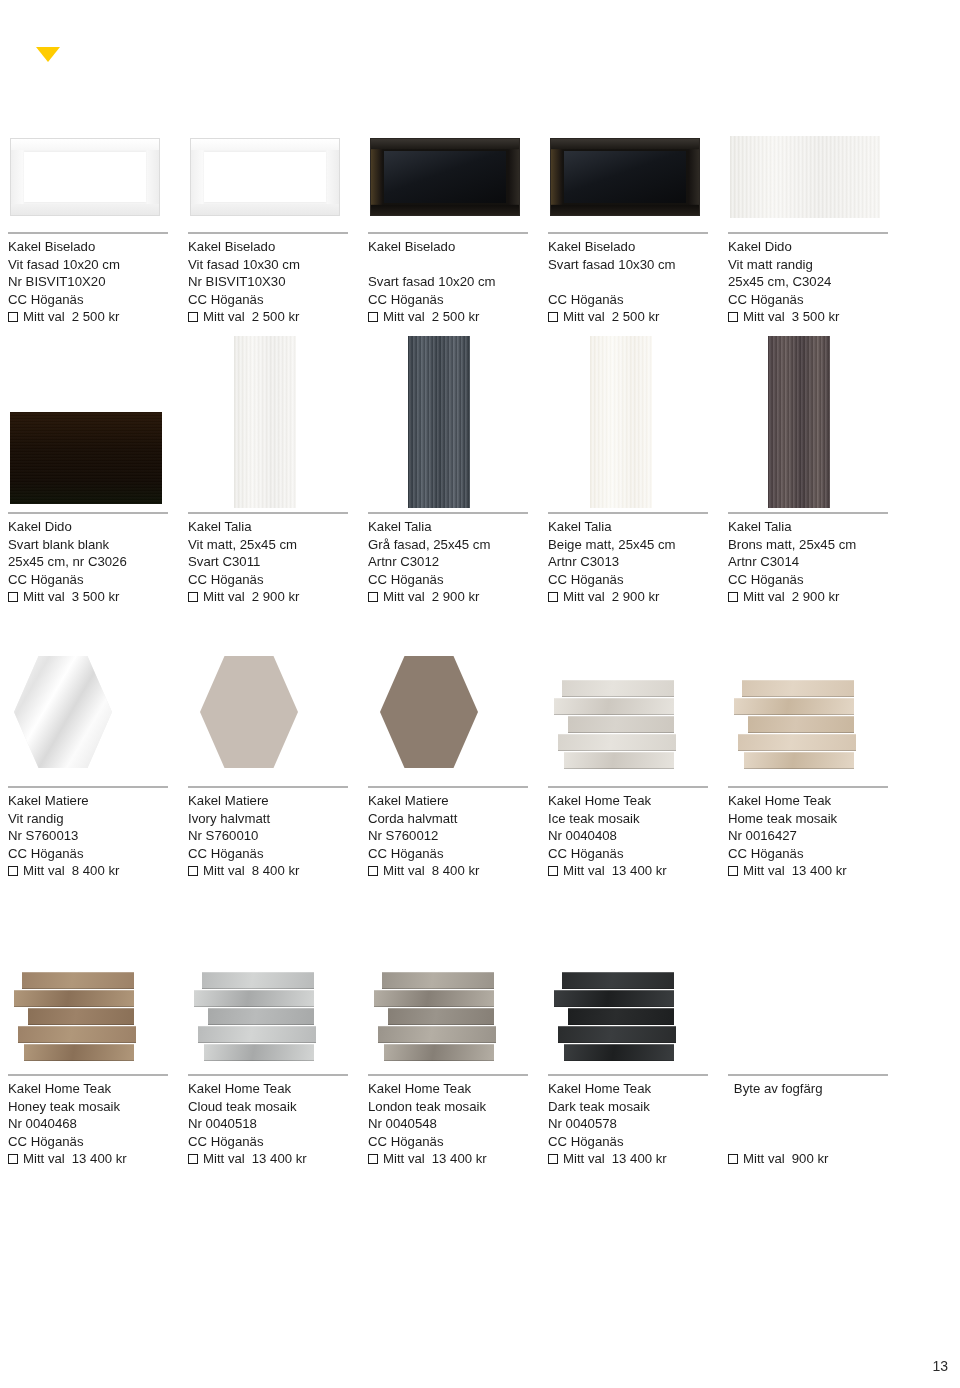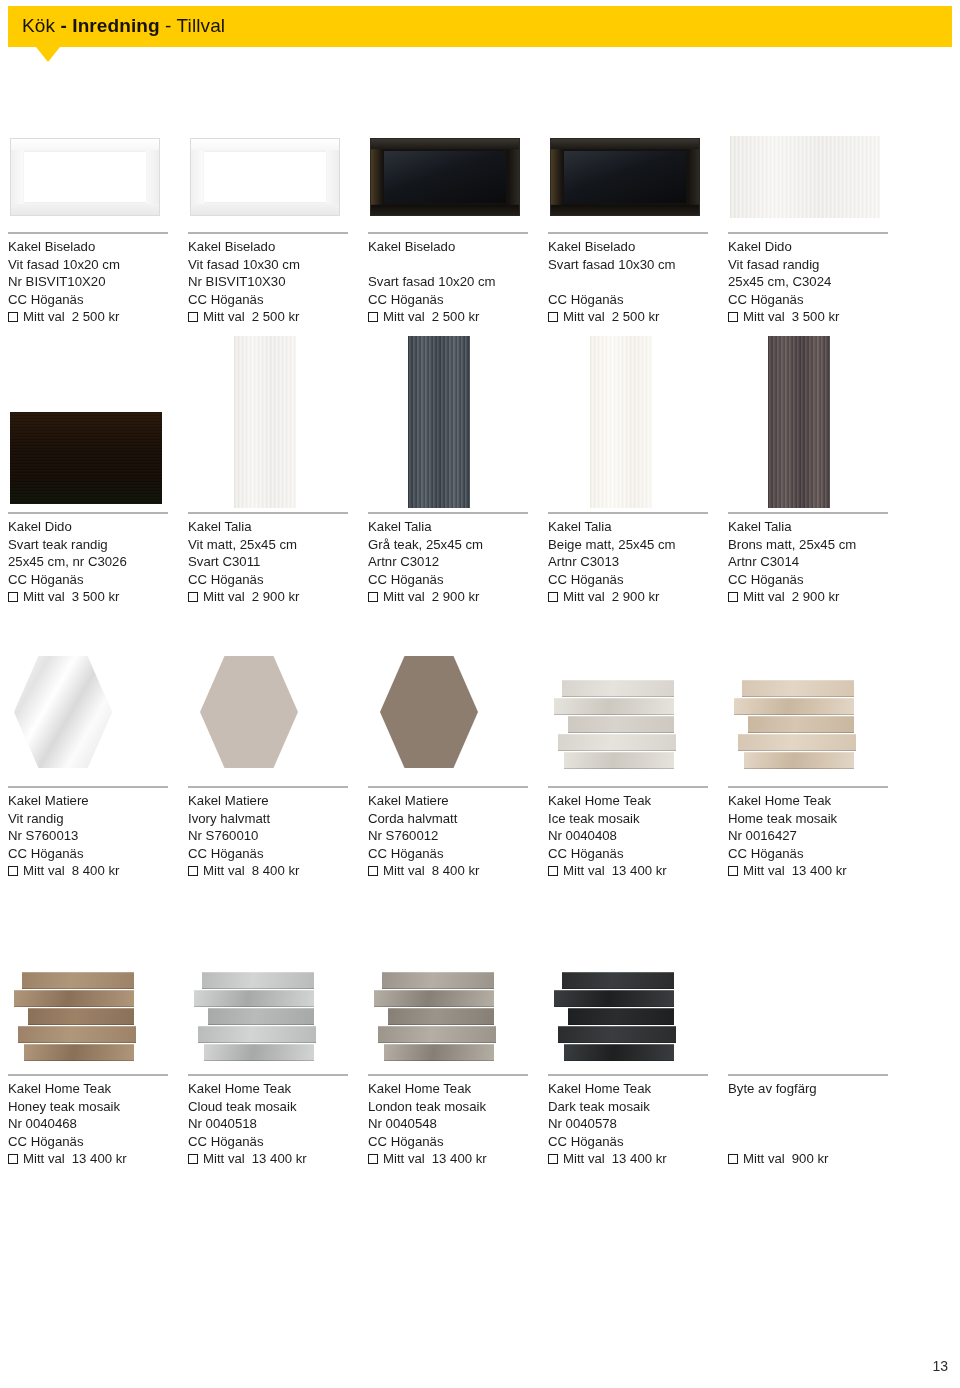--- a/index.html
+++ b/index.html
@@ -163,29 +163,20 @@
     position: absolute; right: 12px; bottom: 14px;
     font-size: 14px; color: #2b2b2b;
   }
 </style>
 </head>
 <body>
 
 <div class="page">
 
   <div class="banner-wrap">
-    <div class="banner">
-      <div class="banner-title">
-        <span>Kök</span>
-        <span class="sep">-</span>
-        <span class="b">Inredning</span>
-        <span>-</span>
-        <span>Tillval</span>
-      </div>
-    </div>
     <div class="banner-notch"></div>
   </div>
 
   <div class="grid" id="grid">
       <div class="row" style="top:120px;height:238px;">
         <div class="cell" style="left:8px;height:228px;">
           <div class="img-area" style="height:108px;">
             <div class="tile bev-white" style="left:2px;top:18px;width:150px;height:78px;">
             <div class="inner"></div>
               <div class="bevel"></div>
@@ -264,40 +255,40 @@
             </span>
           </div>
         </div>
         <div class="cell" style="left:728px;height:228px;">
           <div class="img-area" style="height:108px;">
             <div class="tile striae white" style="left:2px;top:16px;width:150px;height:82px;"></div>
           </div>
           <div class="rule" style="top:112px;"></div>
           <div class="info" style="top:118px;">
             <span class="ln">Kakel Dido</span>
-            <span class="ln">Vit fasad randig</span>
+            <span class="ln">Vit matt randig</span>
             <span class="ln">25x45 cm, C3024</span>
             <span class="ln">CC Höganäs</span>
             <span class="price-line">
               <span class="chk"></span>
               <span class="lbl">Mitt val</span>
               <span>3 500 kr</span>
             </span>
           </div>
         </div>
       </div>
       <div class="row" style="top:336px;height:302px;">
         <div class="cell" style="left:8px;height:292px;">
           <div class="img-area" style="height:172px;">
             <div class="tile striae darkwide" style="left:2px;top:76px;width:152px;height:92px;"></div>
           </div>
           <div class="rule" style="top:176px;"></div>
           <div class="info" style="top:182px;">
             <span class="ln">Kakel Dido</span>
-            <span class="ln">Svart teak randig</span>
+            <span class="ln">Svart blank blank</span>
             <span class="ln">25x45 cm, nr C3026</span>
             <span class="ln">CC Höganäs</span>
             <span class="price-line">
               <span class="chk"></span>
               <span class="lbl">Mitt val</span>
               <span>3 500 kr</span>
             </span>
           </div>
         </div>
         <div class="cell" style="left:188px;height:292px;">
@@ -317,21 +308,21 @@
             </span>
           </div>
         </div>
         <div class="cell" style="left:368px;height:292px;">
           <div class="img-area" style="height:172px;">
             <div class="tile striae slate" style="left:40px;top:0px;width:62px;height:172px;"></div>
           </div>
           <div class="rule" style="top:176px;"></div>
           <div class="info" style="top:182px;">
             <span class="ln">Kakel Talia</span>
-            <span class="ln">Grå teak, 25x45 cm</span>
+            <span class="ln">Grå fasad, 25x45 cm</span>
             <span class="ln">Artnr C3012</span>
             <span class="ln">CC Höganäs</span>
             <span class="price-line">
               <span class="chk"></span>
               <span class="lbl">Mitt val</span>
               <span>2 900 kr</span>
             </span>
           </div>
         </div>
         <div class="cell" style="left:548px;height:292px;">
@@ -617,21 +608,21 @@
             <span class="price-line">
               <span class="chk"></span>
               <span class="lbl">Mitt val</span>
               <span>13 400 kr</span>
             </span>
           </div>
         </div>
         <div class="cell" style="left:728px;height:220px;">
           <div class="img-area" style="height:100px;"></div>
           <div class="rule" style="top:104px;"></div>
-          <div class="info" style="top:110px;">
+          <div class="info" style="top:110px;text-align:center;">
             <span class="ln">Byte av fogfärg</span>
             <span class="ln blank">&nbsp;</span>
             <span class="ln blank">&nbsp;</span>
             <span class="ln blank">&nbsp;</span>
             <span class="price-line">
               <span class="chk"></span>
               <span class="lbl">Mitt val</span>
               <span>900 kr</span>
             </span>
           </div>

